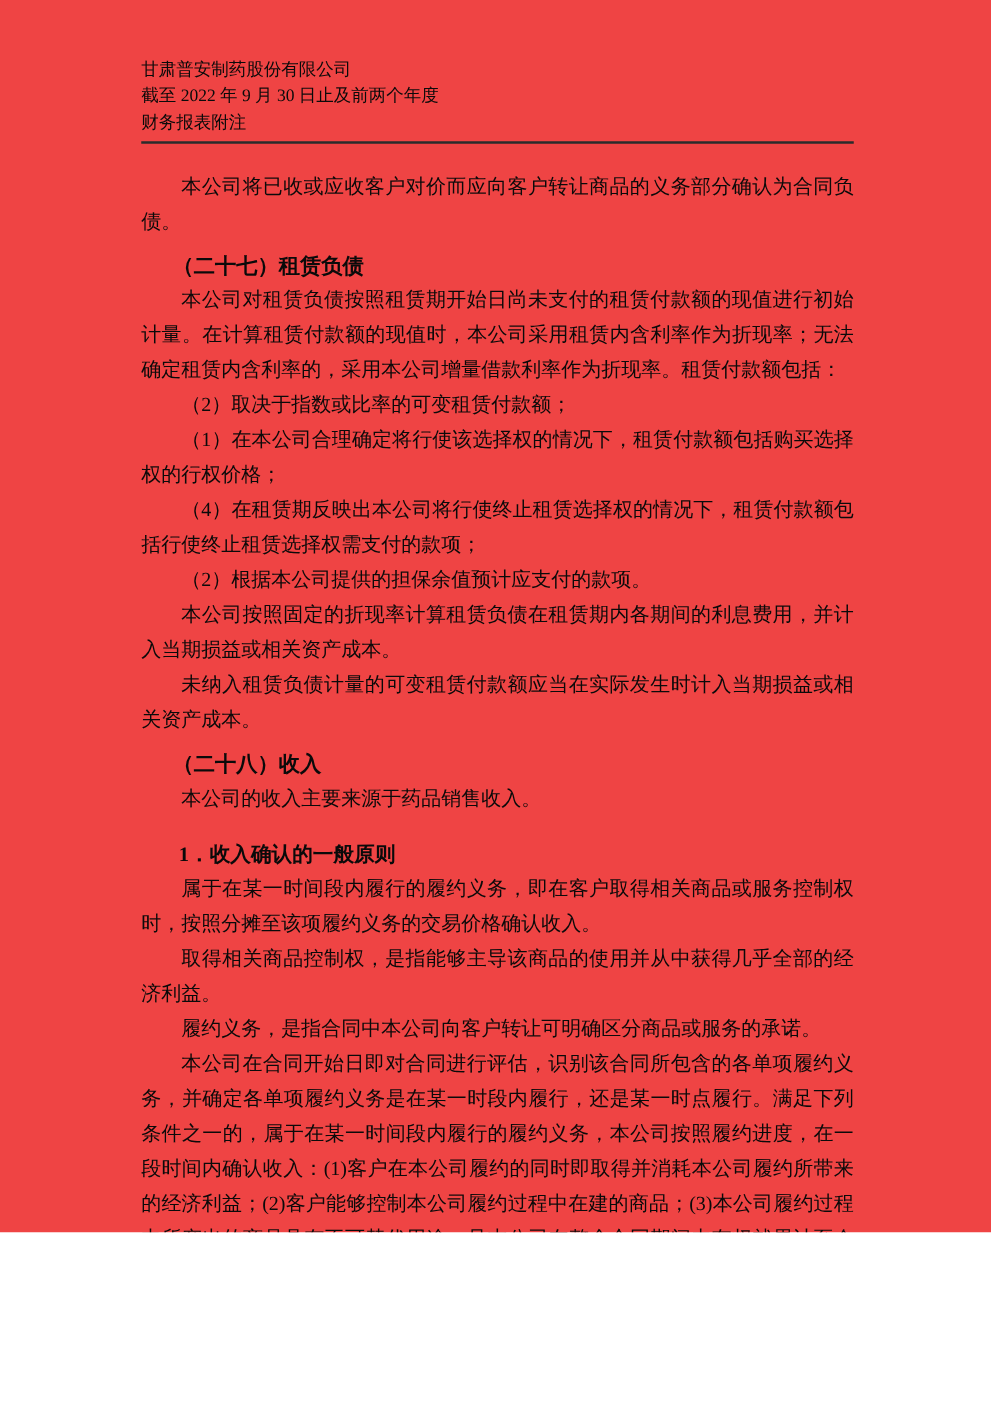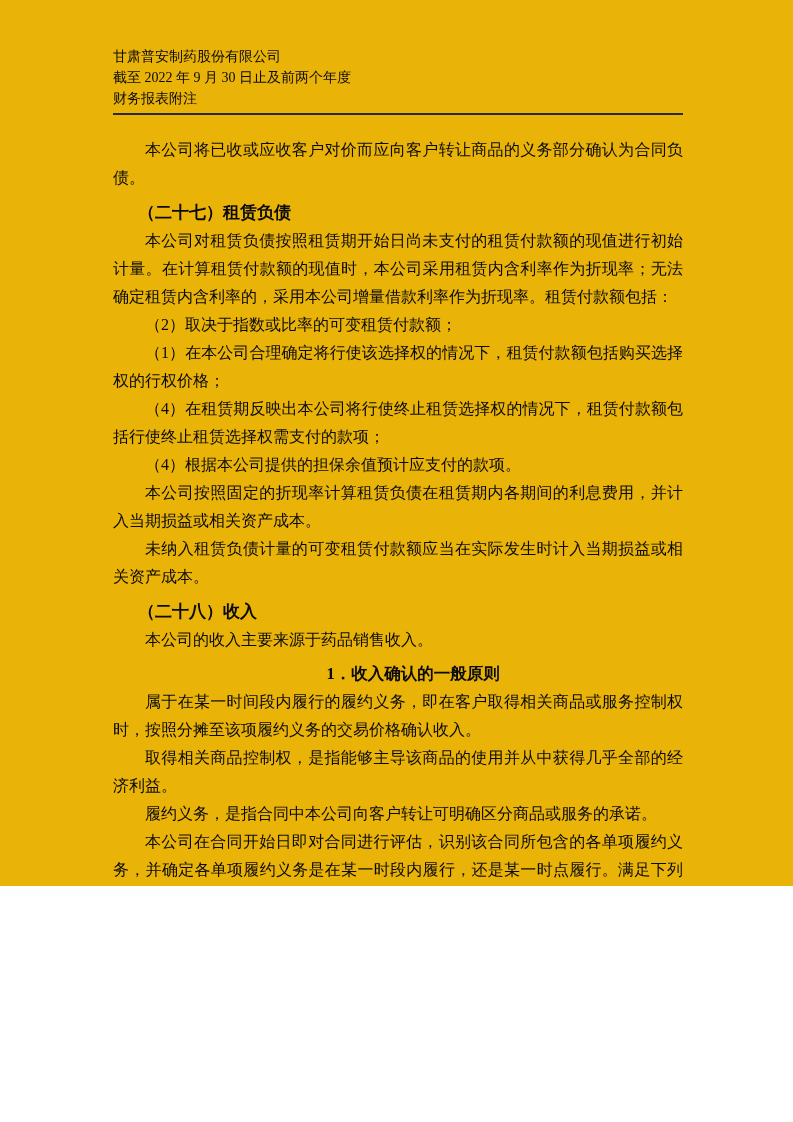--- a/index.html
+++ b/index.html
@@ -3,22 +3,22 @@
 <meta charset="utf-8">
 <style>
   html, body {
     margin: 0;
     padding: 0;
     background: #ffffff;
   }
   .page {
     position: relative;
     width: 793px;
-    height: 886px;
-    background: #eab308;
+    height: 986px;
+    background: #ef4444;
     color: #0a0a0a;
     font-family: "Liberation Serif", "DejaVu Serif", serif;
     overflow: hidden;
     box-sizing: border-box;
   }
   .header {
     position: absolute;
     top: 46px;
     left: 113px;
     right: 110px;
@@ -51,24 +51,23 @@
   h2.sec-heading {
     font-size: 17px;
     font-weight: bold;
     margin: 7px 0 0 25px;
     padding: 0;
     line-height: 28px;
   }
   h3.sub-heading {
     font-size: 16.5px;
     font-weight: bold;
-    margin: 6px 0 0 30px;
+    margin: 16px 0 0 30px;
     padding: 0;
     line-height: 28px;
-    text-align: center;
   }
   .footer {
     position: absolute;
     top: 1039px;
     left: 0;
     right: 0;
     text-align: center;
     font-size: 18px;
     line-height: 18px;
   }
@@ -88,21 +87,21 @@
   <div class="main">
 
     <p class="para">本公司将已收或应收客户对价而应向客户转让商品的义务部分确认为合同负债。</p>
 
     <h2 class="sec-heading">（二十七）租赁负债</h2>
 
     <p class="para">本公司对租赁负债按照租赁期开始日尚未支付的租赁付款额的现值进行初始计量。在计算租赁付款额的现值时，本公司采用租赁内含利率作为折现率；无法确定租赁内含利率的，采用本公司增量借款利率作为折现率。租赁付款额包括：</p>
     <p class="para">（2）取决于指数或比率的可变租赁付款额；</p>
     <p class="para">（1）在本公司合理确定将行使该选择权的情况下，租赁付款额包括购买选择权的行权价格；</p>
     <p class="para">（4）在租赁期反映出本公司将行使终止租赁选择权的情况下，租赁付款额包括行使终止租赁选择权需支付的款项；</p>
-    <p class="para">（4）根据本公司提供的担保余值预计应支付的款项。</p>
+    <p class="para">（2）根据本公司提供的担保余值预计应支付的款项。</p>
     <p class="para">本公司按照固定的折现率计算租赁负债在租赁期内各期间的利息费用，并计入当期损益或相关资产成本。</p>
     <p class="para">未纳入租赁负债计量的可变租赁付款额应当在实际发生时计入当期损益或相关资产成本。</p>
 
     <h2 class="sec-heading">（二十八）收入</h2>
 
     <p class="para">本公司的收入主要来源于药品销售收入。</p>
 
     <h3 class="sub-heading">1．收入确认的一般原则</h3>
 
     <p class="para">属于在某一时间段内履行的履约义务，即在客户取得相关商品或服务控制权时，按照分摊至该项履约义务的交易价格确认收入。</p>

